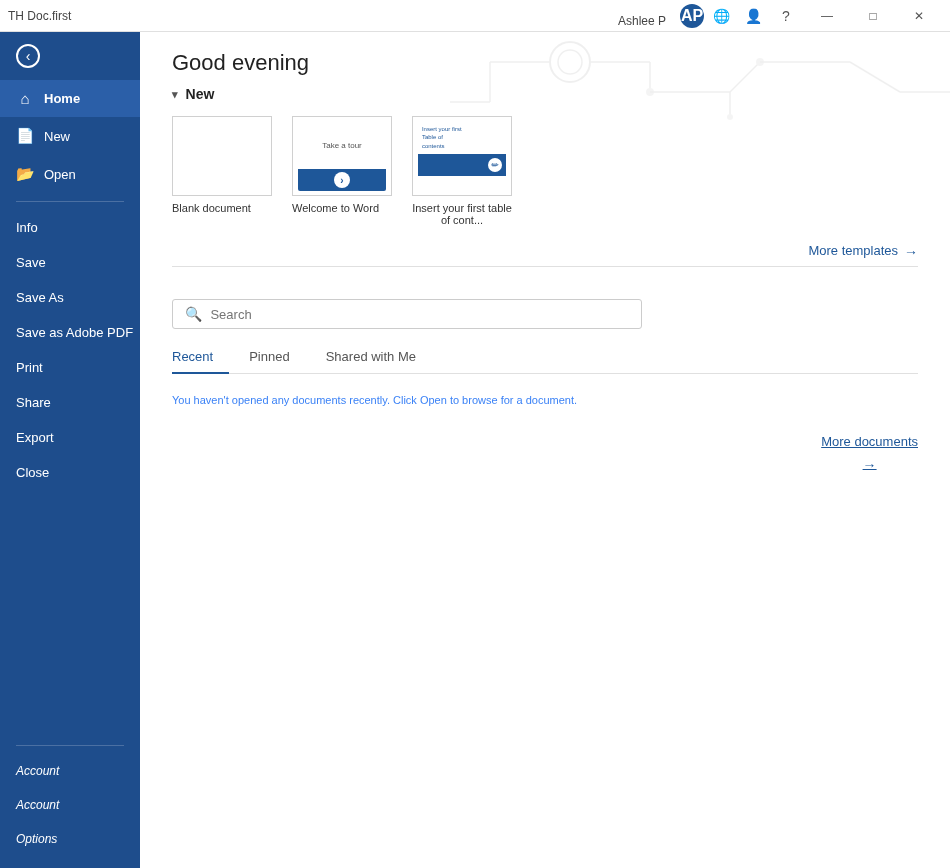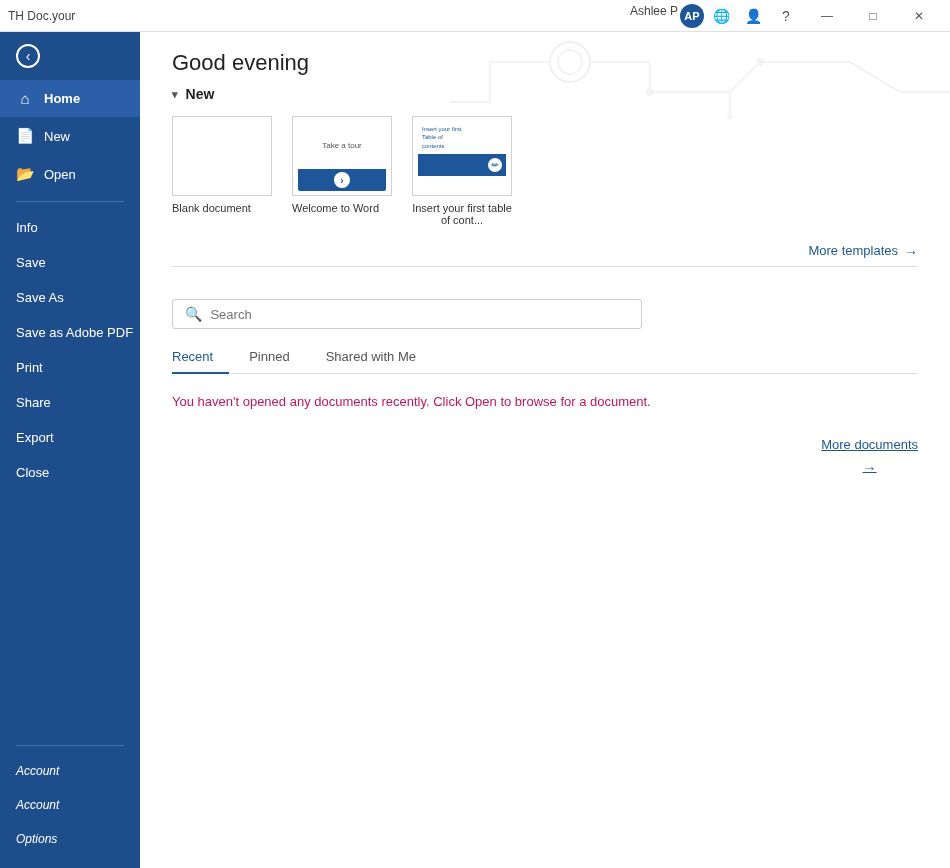--- a/index.html
+++ b/index.html
@@ -12,25 +12,25 @@
       display: flex;
       align-items: center;
       justify-content: space-between;
       padding: 0 8px;
       border-bottom: 1px solid #e0e0e0;
       flex-shrink: 0;
     }
     .title-bar-left { display: flex; align-items: center; gap: 8px; }
     .title-bar-doc { font-size: 12px; color: #444; }
     .title-bar-right { display: flex; align-items: center; gap: 4px; }
-    .title-bar-user { display: flex; align-items: flex-start; gap: 2px; font-size: 12px; color: #444; }
+    .title-bar-user { display: flex; align-items: flex-end; gap: 14px; font-size: 12px; color: #444; }
     .avatar {
       width: 24px; height: 24px; border-radius: 50%;
       background: #1e5799;
-      color: #fff; font-size: 11px; font-weight: bold;
+      color: #fff; font-size: 16px; font-weight: bold;
       display: flex; align-items: center; justify-content: center;
     }
     .title-bar-icon { width: 28px; height: 28px; display: flex; align-items: center; justify-content: center; font-size: 14px; color: #555; cursor: pointer; border-radius: 3px; }
     .title-bar-controls { display: flex; align-items: center; }
     .win-btn { width: 46px; height: 32px; display: flex; align-items: center; justify-content: center; font-size: 12px; color: #555; cursor: pointer; }
 
     
     .circuit-bg {
       position: absolute;
       top: 0; right: 0;
@@ -232,40 +232,40 @@
       color: #555;
       cursor: pointer;
       margin-right: 20px;
       border-bottom: 2px solid transparent;
       margin-bottom: -1px;
     }
     .tab.active { color: #1e5799; border-bottom: 2px solid #1e5799; font-weight: 500; }
 
     
     .recent-content { padding: 20px 32px; }
-    .empty-message { font-size: 13px; color: #be185d; }
+    .empty-message { font-size: 11px; color: #3b82f6; }
 
     
     .more-docs-row {
       display: flex; justify-content: flex-end;
       padding: 8px 32px;
     }
     .more-docs-link {
       display: flex; align-items: center; gap: 6px;
       color: #1e5799; font-size: 13px; cursor: pointer; flex-direction: column;
     }
 
     .arrow-icon { font-size: 14px; }
   </style>
 </head>
 <body>
 
 <div class="title-bar">
   <div class="title-bar-left">
-    <span class="title-bar-doc">TH Doc.your</span>
+    <span class="title-bar-doc">TH Doc.first</span>
   </div>
   <div class="title-bar-right">
     <div class="title-bar-user">
       <span>Ashlee P</span>
       <div class="avatar">AP</div>
     </div>
     <div class="title-bar-icon">🌐</div>
     <div class="title-bar-icon">👤</div>
     <div class="title-bar-icon">?</div>
     <div class="title-bar-controls">

